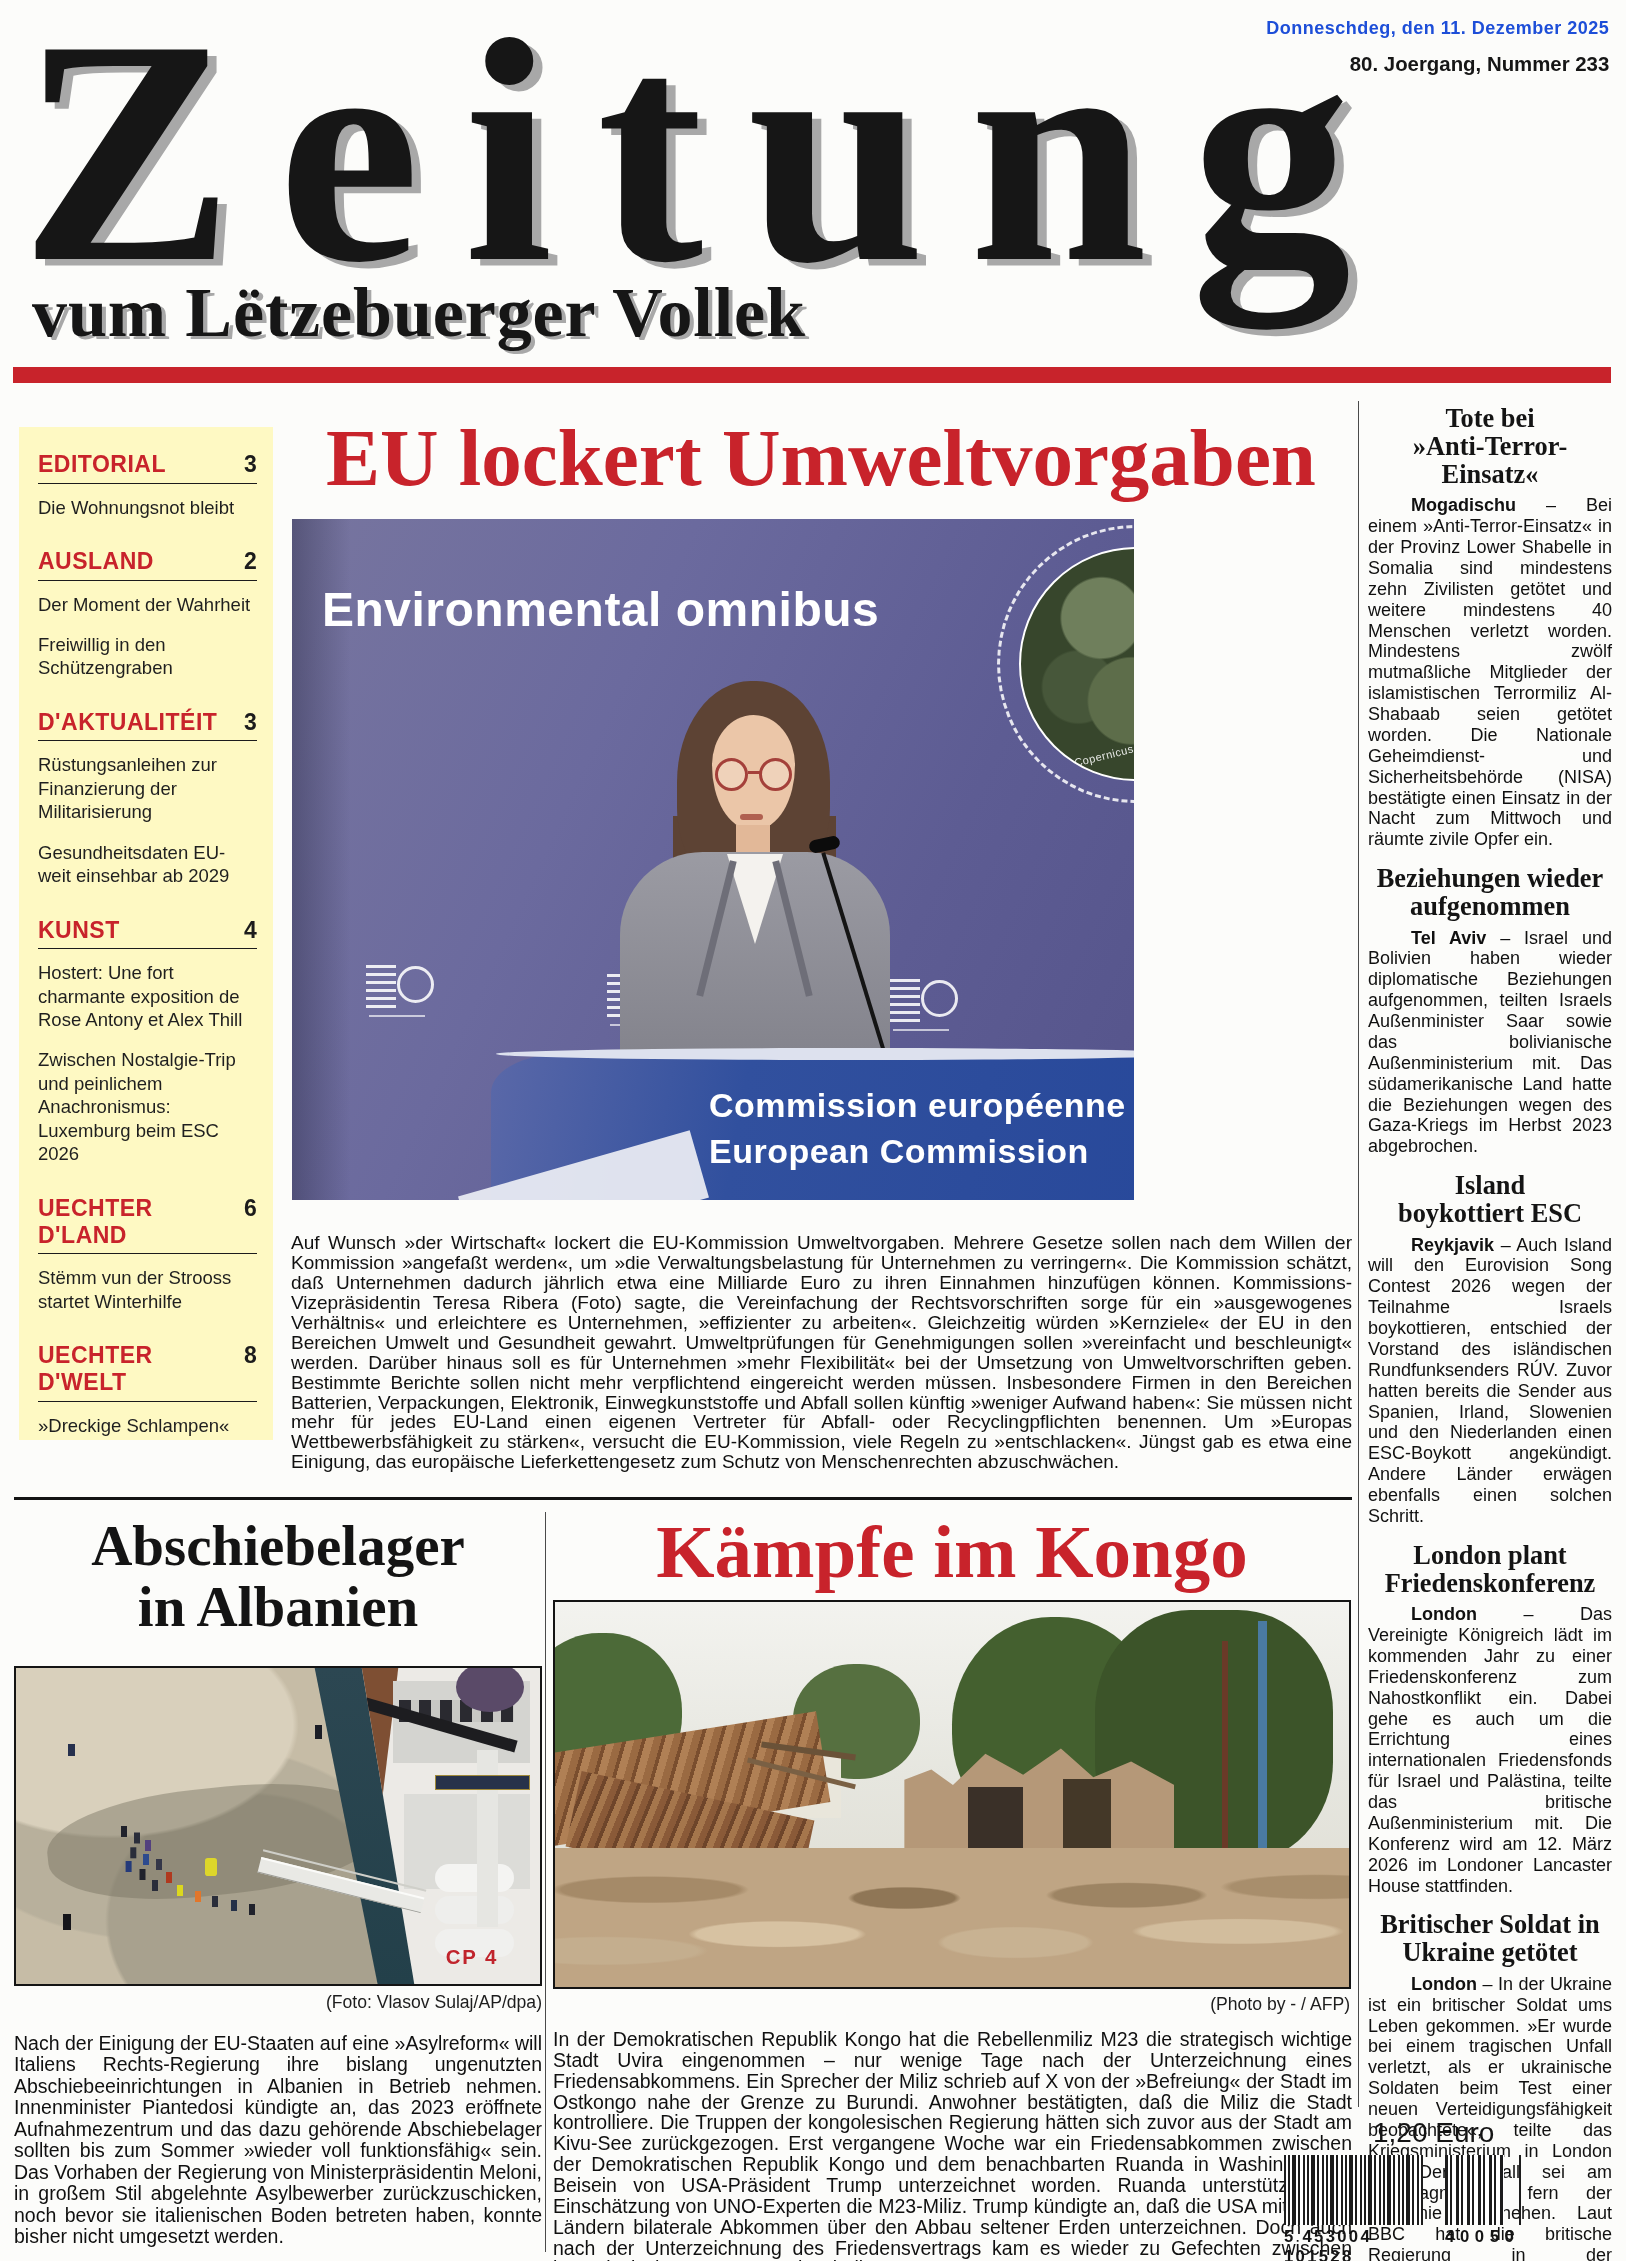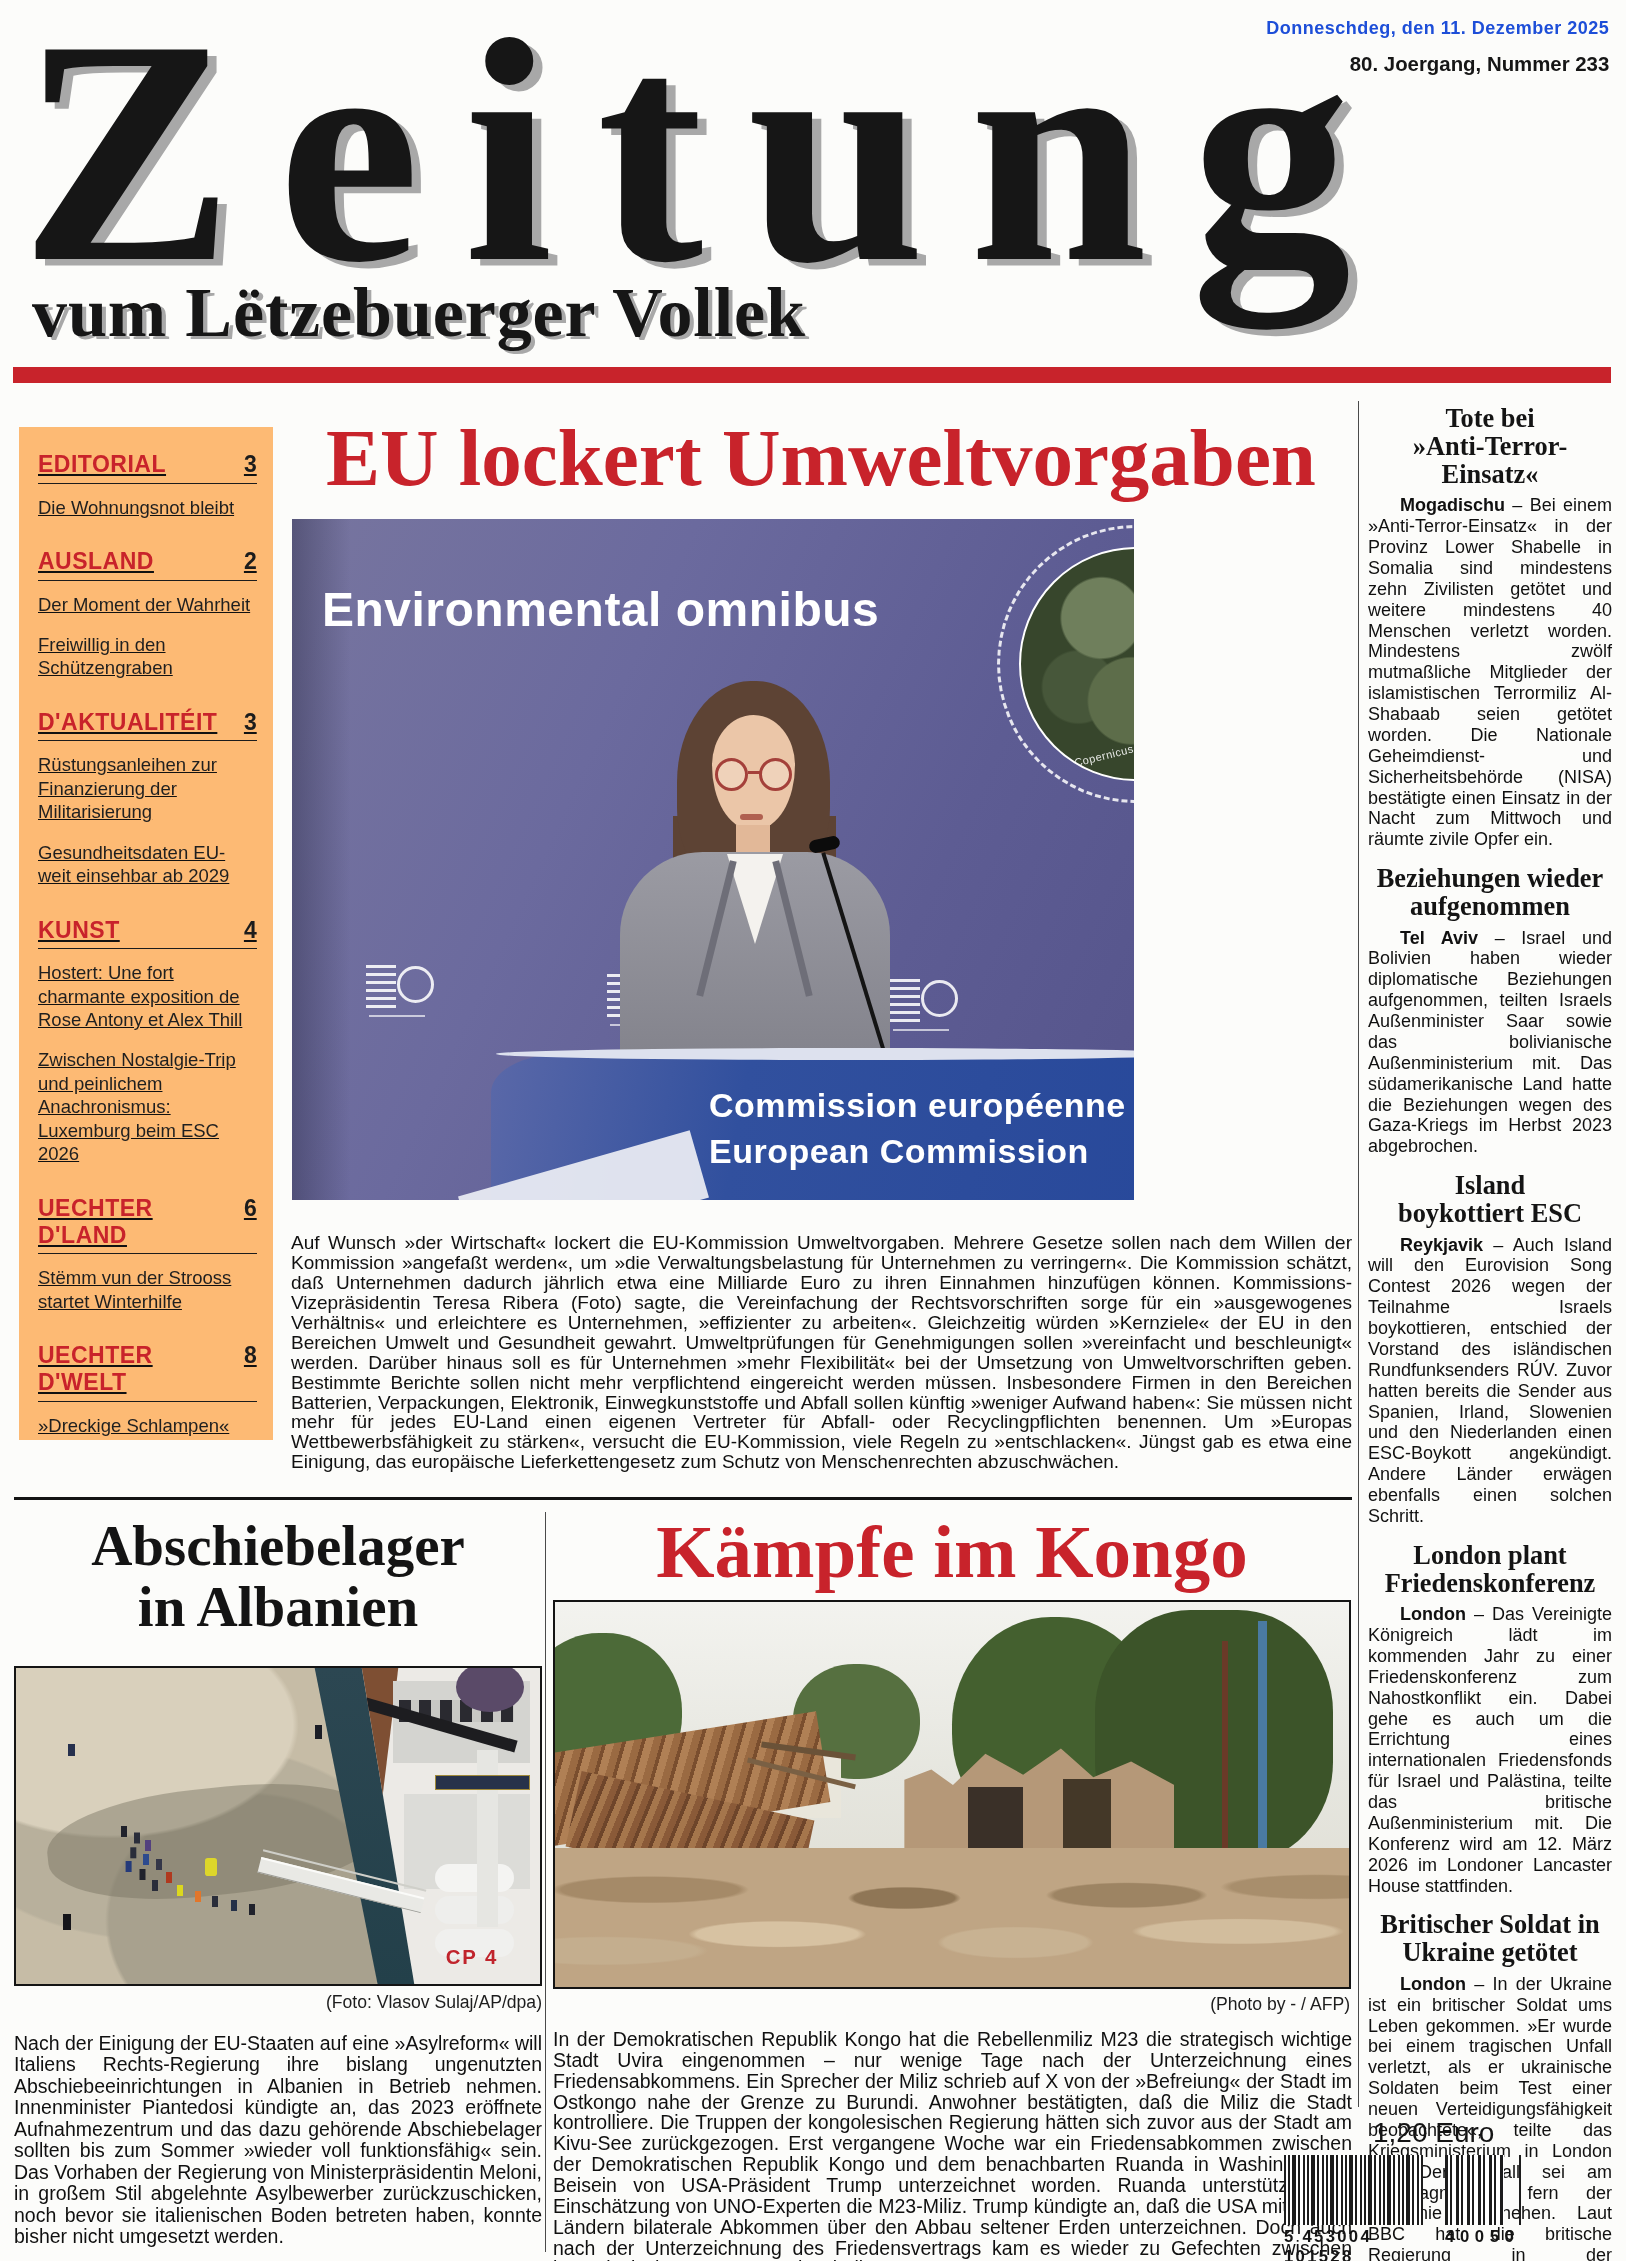--- a/index.html
+++ b/index.html
@@ -31,21 +31,21 @@
     position:absolute; left:32px; top:278px;
     font-family:"Liberation Serif", serif; font-weight:bold;
     font-size:70px; line-height:1; letter-spacing:0.9px; color:#161616;
     text-shadow:4.2px 3.2px 0 #a8a8a8; white-space:nowrap;
   }
   .red-rule { position:absolute; left:13px; top:367px; width:1598px; height:15.8px; background:#c8232b; }
 
   
   .toc {
     position:absolute; left:18.5px; top:427px; width:254px; height:1013px;
-    background:#fdba74; padding:24px 15.8px 18.5px 19.5px;text-decoration:underline;
+    background:#fef9c3; padding:24px 15.8px 18.5px 19.5px;
   }
   .toc-section { margin-bottom:29px; }
   .toc-head {
     display:flex; justify-content:space-between; align-items:baseline;
     border-bottom:1.9px solid #1c1c1c; padding-bottom:4.6px; margin-bottom:12px;
   }
   .toc-label { color:#c8232b; font-size:23px; font-weight:bold; letter-spacing:0.5px; }
   .toc-page  { color:#1c1c1c; font-size:23px; font-weight:bold; }
   .toc-item  { font-size:18.5px; line-height:1.27; color:#1f1f1f; margin-bottom:16.7px; }
   .toc-item:last-child { margin-bottom:0; }
@@ -251,21 +251,21 @@
 
   
   .right-col { position:absolute; left:1368px; top:404px; width:244px; }
   .rc-article { margin-bottom:14px; }
   .rc-headline {
     font-family:"Liberation Serif", serif; font-weight:bold; font-size:26.4px;
     line-height:1.06; text-align:center; color:#141414; white-space:pre-line;
     margin-bottom:7.4px;
   }
   .rc-body { font-size:18px; line-height:1.16; text-align:justify; color:#101010; text-indent:32px; }
-  .rc-body b { font-weight:bold; }
+  .rc-body b { font-weight:bold;margin-left:11px; }
 
   .price { position:absolute; left:1373px; top:2117px; font-size:28px; color:#141414; }
   .barcode { position:absolute; left:1284px; top:2155px; width:248px; height:100px;font-weight:bold; }
   .bars-main { position:absolute; left:0; top:0; width:139px; height:70px;
     background:repeating-linear-gradient(90deg,#1c1c1c 0 2.3px,#fff 2.3px 4.2px,#1c1c1c 4.2px 5.6px,#fff 5.6px 8.3px,#1c1c1c 8.3px 12px,#fff 12px 14.4px,#1c1c1c 14.4px 15.8px,#fff 15.8px 19px); }
   .bars-addon { position:absolute; left:161px; top:0; width:59px; height:70px;
     background:repeating-linear-gradient(90deg,#1c1c1c 0 2.8px,#fff 2.8px 5.1px,#1c1c1c 5.1px 7px,#fff 7px 11px); }
   .bars-mark { position:absolute; left:235px; top:0; width:2.3px; height:70px; background:#1c1c1c; }
   .bc-digits-main { position:absolute; left:0; top:72px; width:153px; font-size:16.7px;
     letter-spacing:2.3px; color:#141414; }

